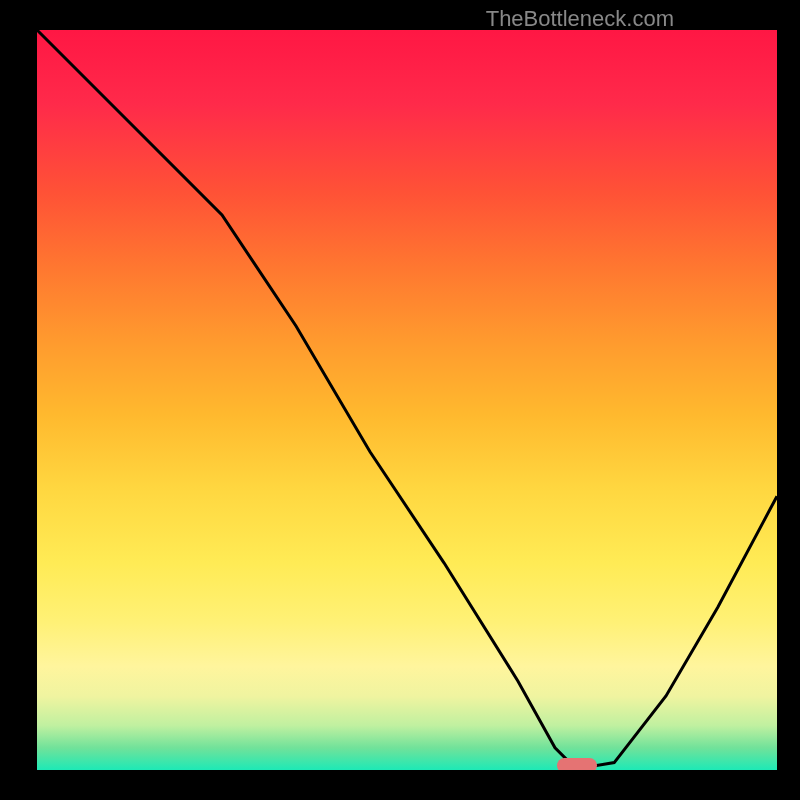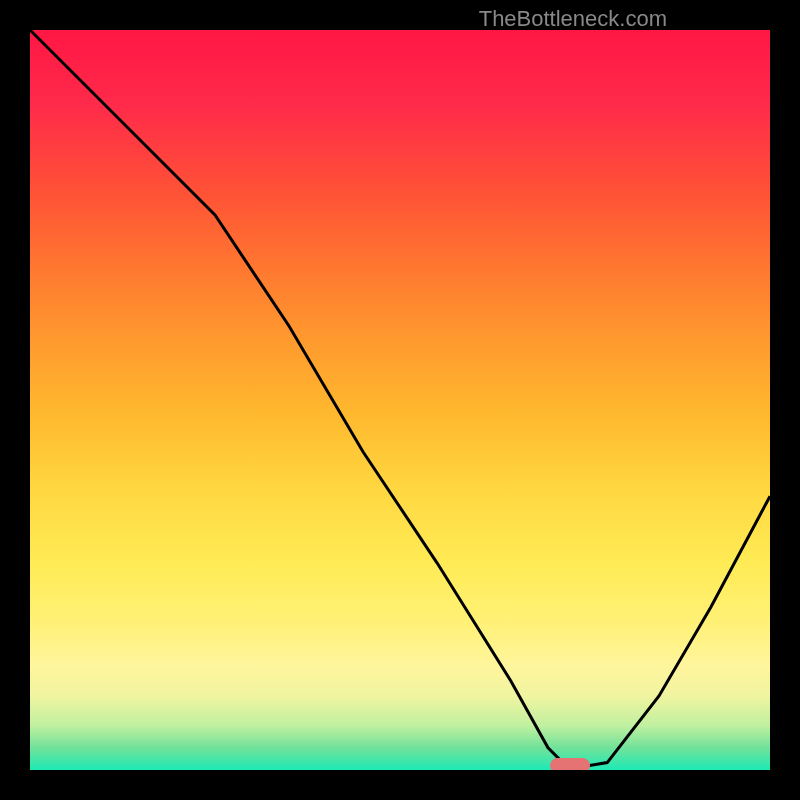--- a/index.html
+++ b/index.html
@@ -7,20 +7,21 @@
     padding: 0;
     width: 800px;
     height: 800px;
     background: #000;
     font-family: Arial, sans-serif;
   }
   .container {
     position: relative;
     width: 679px;
     height: 800px;
+    margin-left: 7px;
   }
   .watermark {
     position: absolute;
     top: 6px;
     right: 12px;
     color: #888;
     font-size: 22px;
     font-weight: 500;
     z-index: 10;
   }

